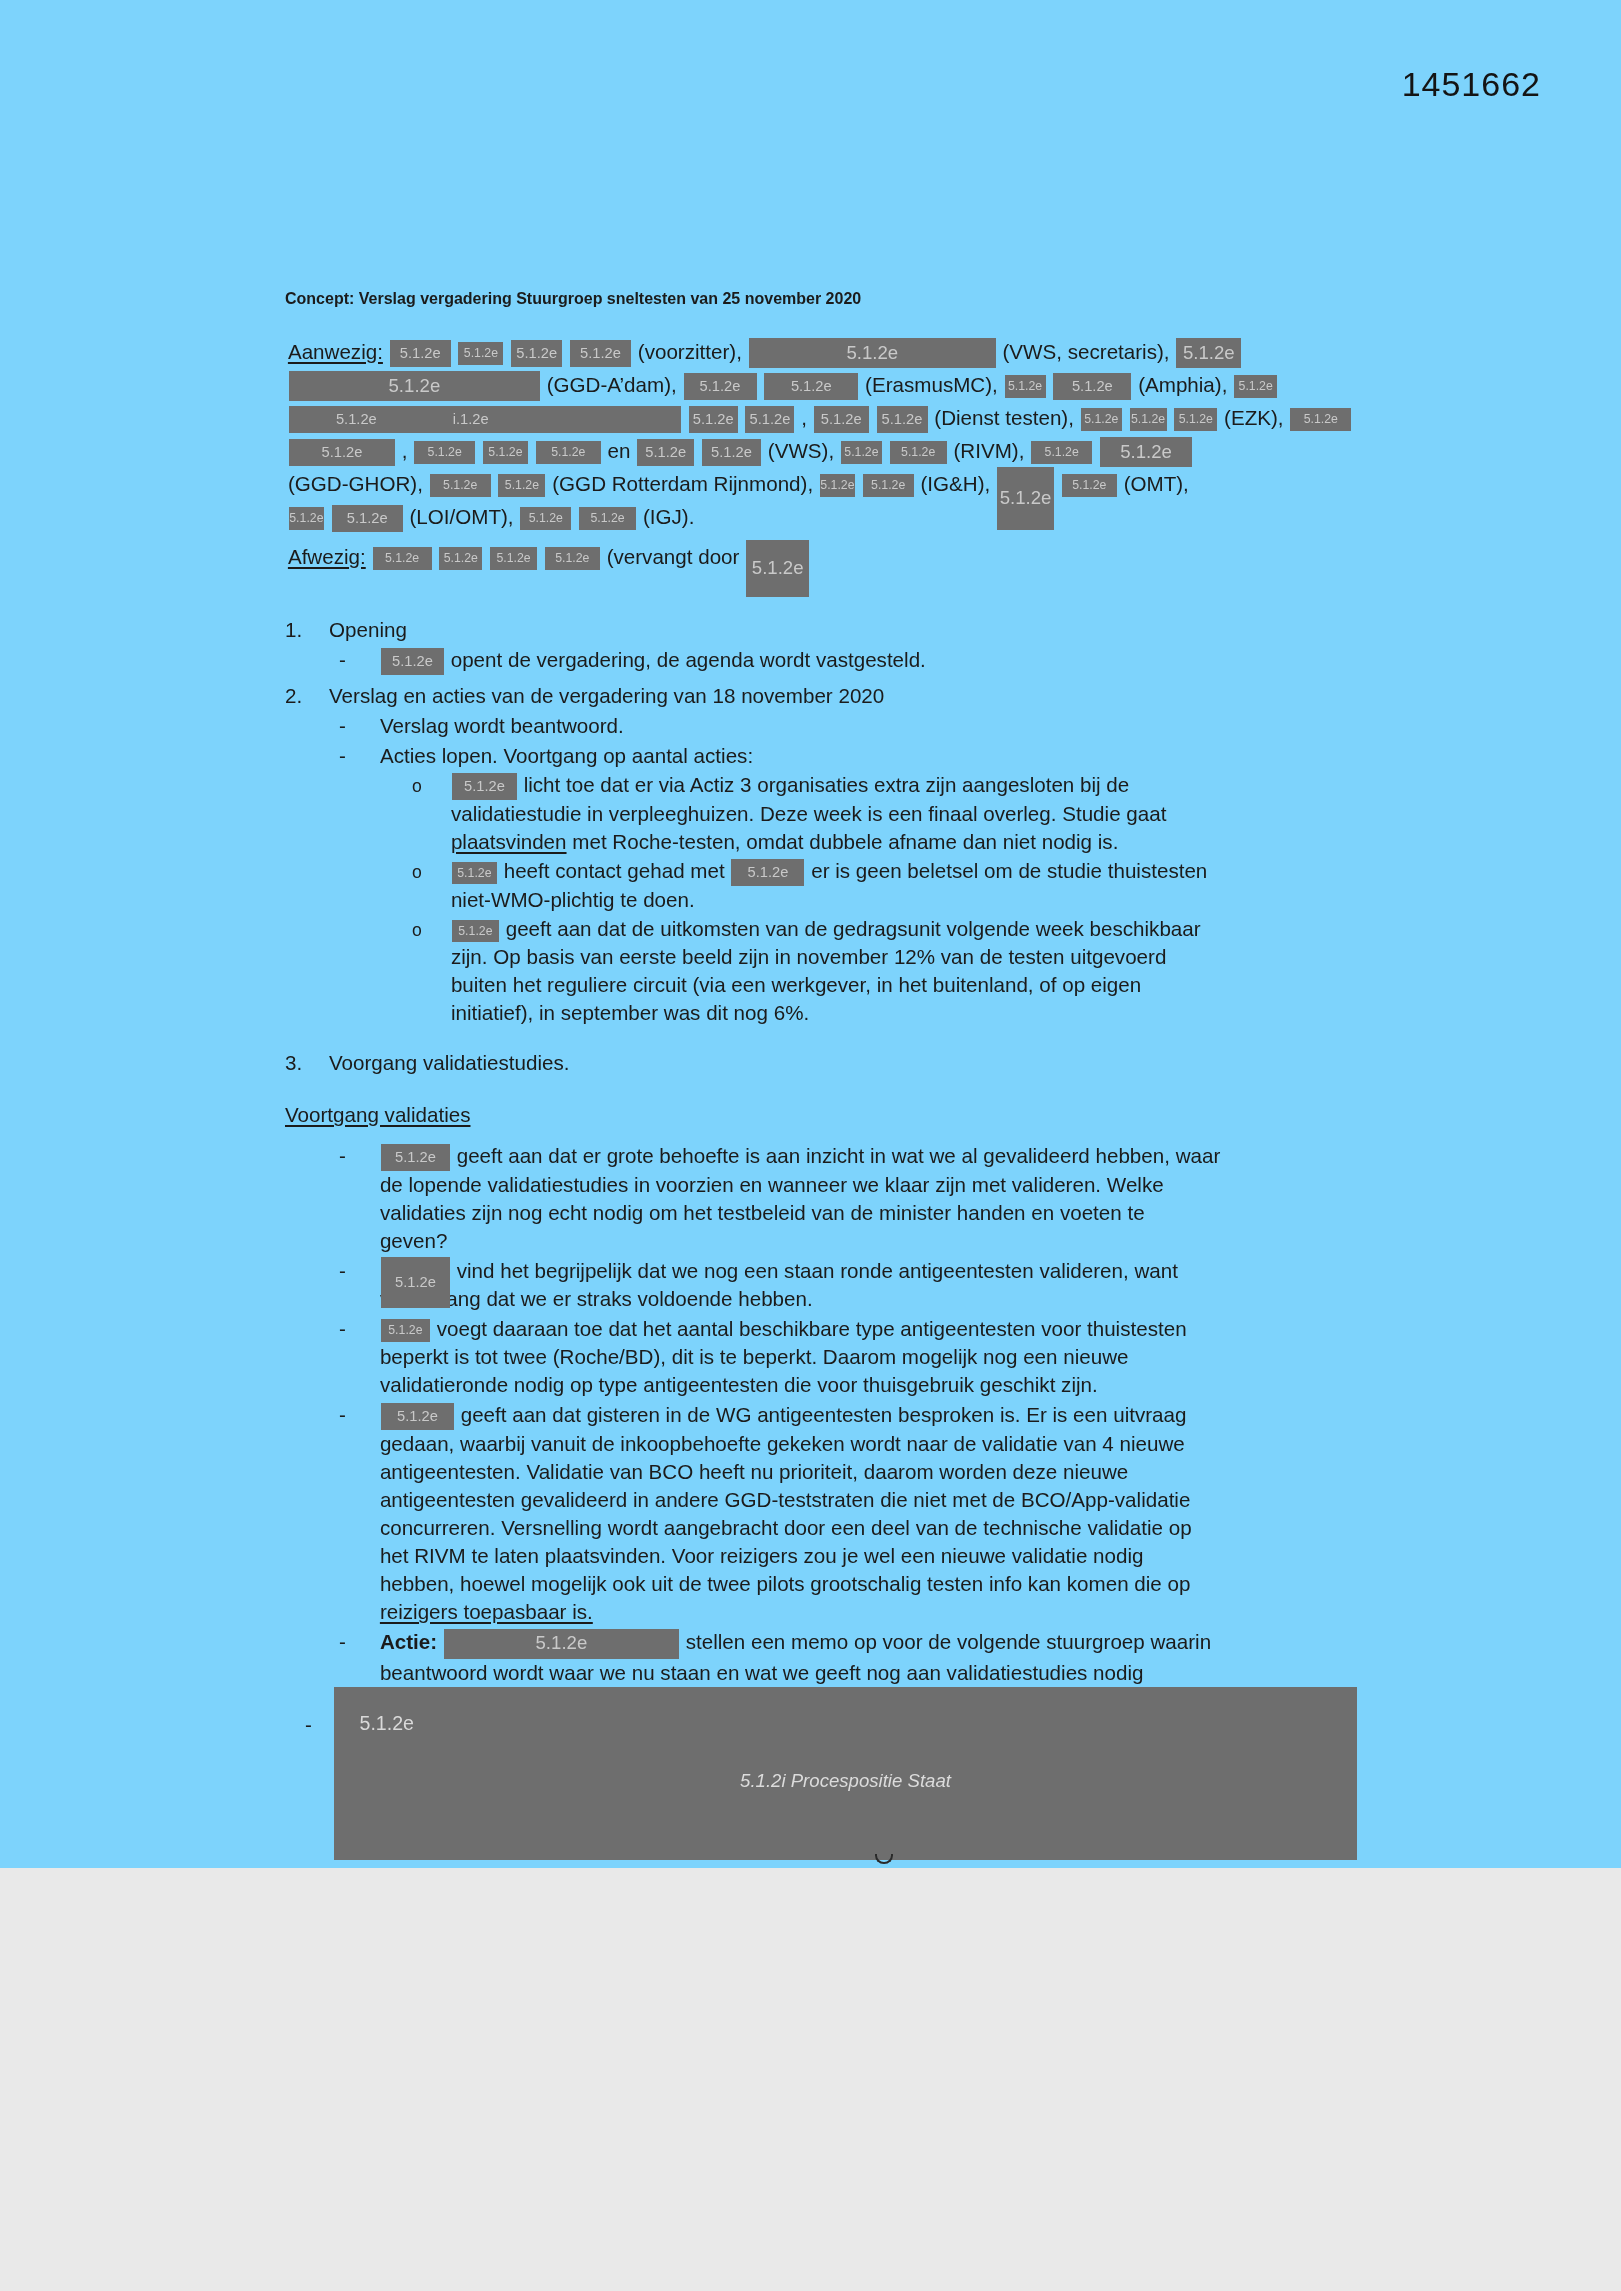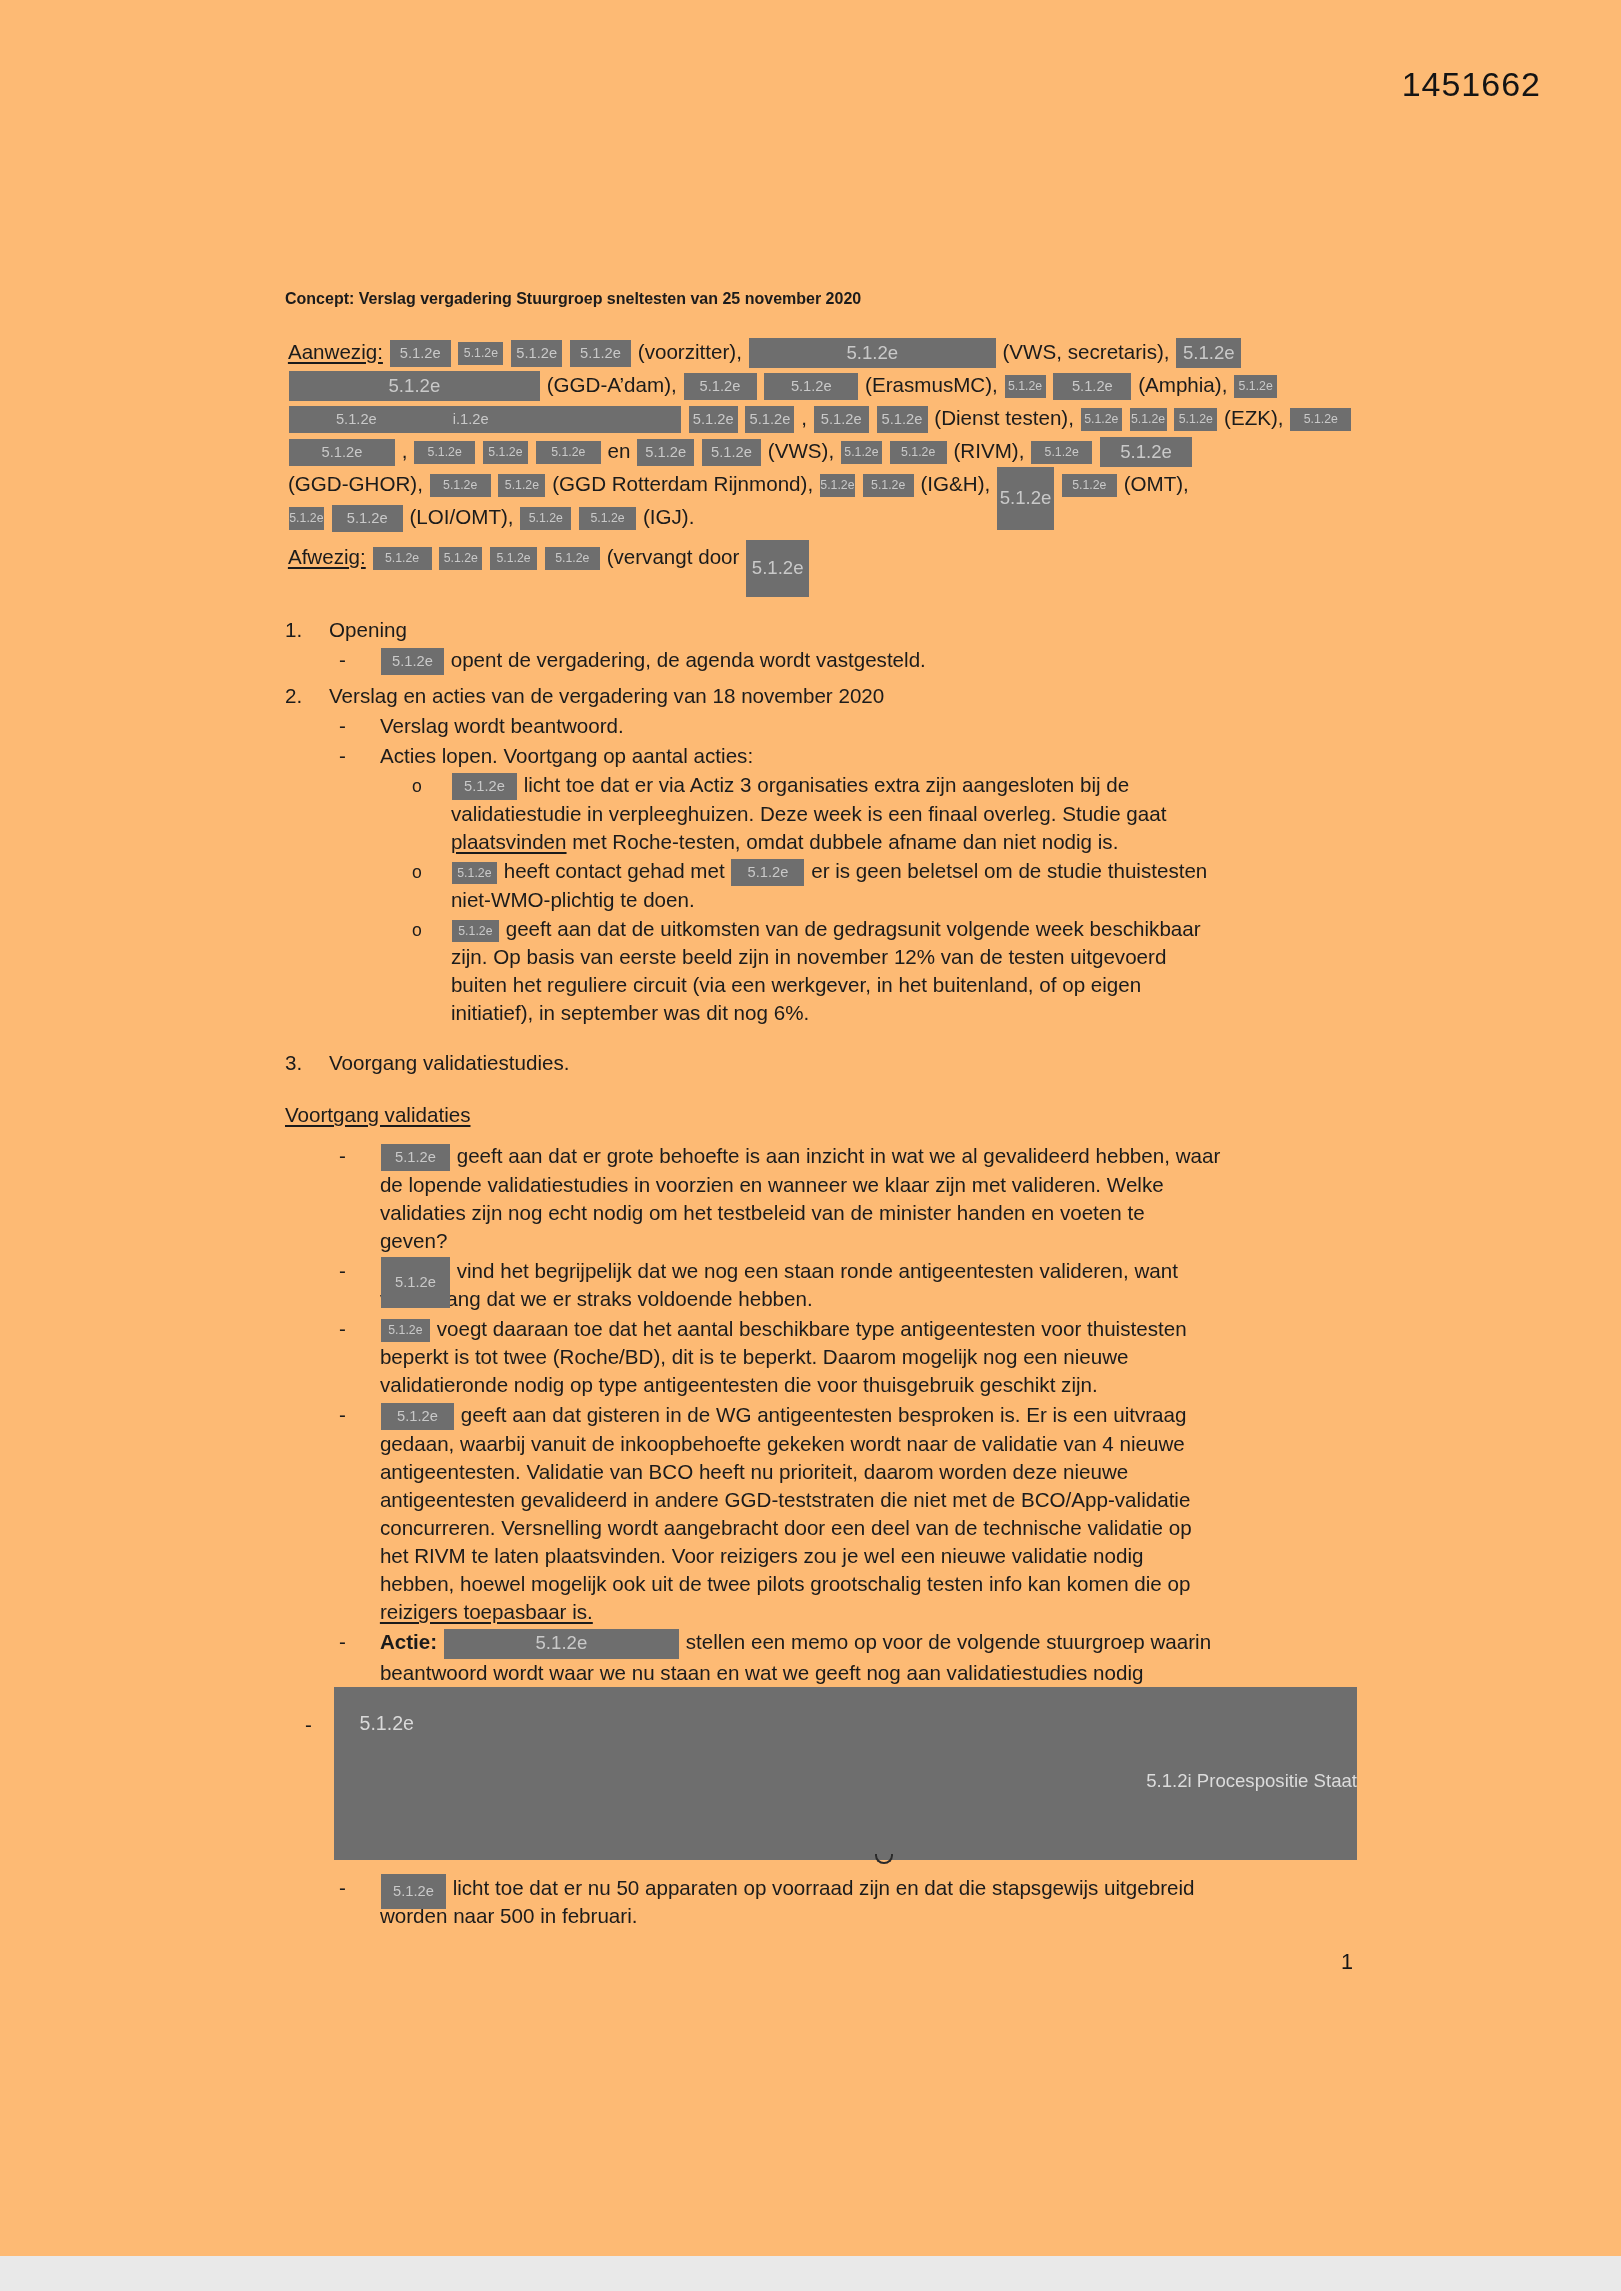--- a/index.html
+++ b/index.html
@@ -1,17 +1,17 @@
 <!DOCTYPE html>
 <html style="--rb: #6e6e6e;"><head>
 <meta charset="utf-8">
 <style>
   :root { --rb:#6e6e6e; }
   html,body{margin:0;padding:0;background:#e9e9e9;}
-  .page{width:1621px;height:2256px;position:relative;background:#fdba74;margin:0 auto;
+  .page{width:1621px;height:1868px;position:relative;background:#7dd3fc;margin:0 auto;
         font-family:"Liberation Sans","DejaVu Sans",sans-serif;color:#1b1b1b;overflow:hidden;}
   .doc-number{position:absolute;top:65px;right:80px;font-size:34px;color:#141414;letter-spacing:1px;}
   .content{position:absolute;left:285px;top:285px;width:1059px;font-size:20.6px;line-height:28px;}
   .title{font-weight:700;font-size:16px;line-height:27.4px;}
   .attn{margin-top:22.5px;}
   .attn-line{white-space:nowrap;height:33px;line-height:33px;}
   .afw{margin-top:6.9px;}
   .txt{margin:0 2.9px;}
   .und{text-decoration:underline;text-underline-offset:2.9px;}
   .bld{font-weight:700;}
@@ -32,21 +32,21 @@
   .dash-item>.mk{position:absolute;left:54px;top:0;}
   .o-item{position:relative;padding-left:163px;margin-top:1px;}
   .o-item>.mk{position:absolute;left:127px;top:1px;font-size:17.6px;}
   .s3{margin-top:21.6px;}
   .vheading{margin-top:24px;text-decoration:underline;text-underline-offset:2.9px;}
   .d1{margin-top:12.7px;}
   .block-wrap{position:relative;margin-left:49px;margin-top:-27.4px;}
   .block-wrap>.mk{position:absolute;left:-29px;top:23.5px;}
   .big-block{width:1023px;height:173px;background:var(--rb);position:relative;}
   .bl-corner{position:absolute;left:25.5px;top:21.6px;color:#d9d9d9;font-size:19.6px;}
-  .bl-center{position:absolute;left:0;top:80px;width:100%;text-align:right;color:#dcdcdc;font-size:18.6px;}
+  .bl-center{position:absolute;left:0;top:80px;width:100%;text-align:center;color:#dcdcdc;font-size:18.6px;font-style:italic;}
   .bl-artifact{position:absolute;left:541px;bottom:-3.9px;width:13.7px;height:7.8px;
                border:2.5px solid #2a2a2a;border-top:none;border-radius:0 0 8.8px 8.8px;}
   .d7{margin-top:13.7px;}
   .page-num{position:absolute;left:1341px;top:1949px;font-size:21.6px;color:#161616;}
 </style>
 </head>
 <body>
 
 <div class="page">
   <div class="doc-number">1451662</div>

